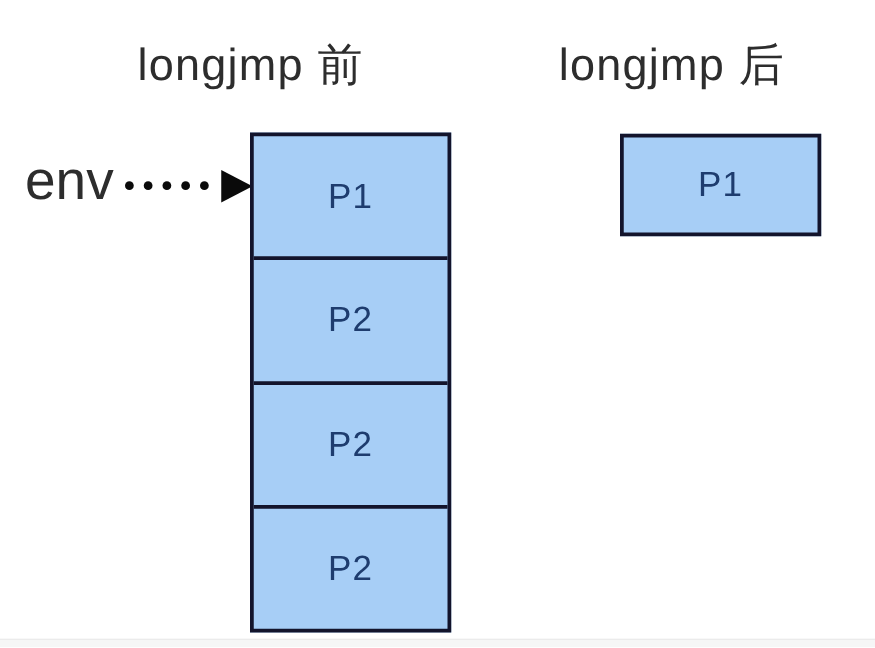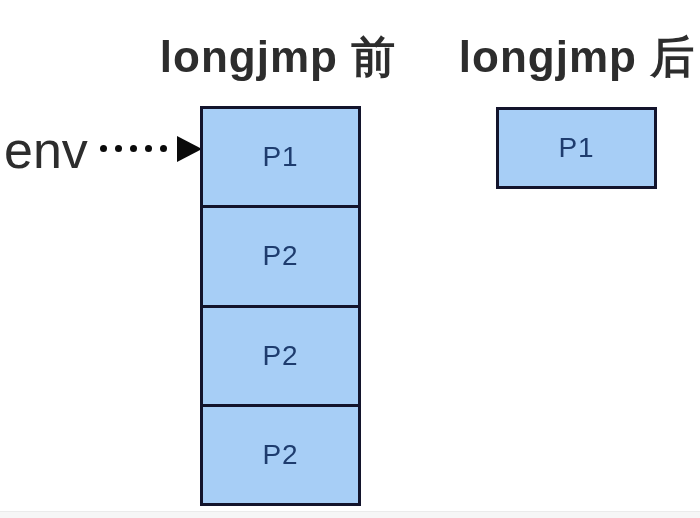--- a/index.html
+++ b/index.html
@@ -15,35 +15,35 @@
     position: relative;
     width: 700px;
     height: 518px;
     background: #ffffff;
     overflow: hidden;
     font-family: "Liberation Sans", "DejaVu Sans", sans-serif;
   }
   .col-title {
     position: absolute;
     top: 28px;
-    font-size: 44px;
-    font-weight: 700;
+    font-size: 36px;
+    font-weight: 400;
     letter-spacing: 1px;
     color: var(--title-text);
-    text-align: center;
+    text-align: left;
     white-space: nowrap;
   }
   .col-title.before { left: 110px; width: 336px; }
   .col-title.after  { left: 447px; width: 260px; }
 
   .env-label {
     position: absolute;
-    left: 4px;
+    left: 20px;
     top: 120px;
-    font-size: 52px;
+    font-size: 44px;
     font-weight: 300;
     color: var(--title-text);
   }
 
   .pointer-arrow {
     position: absolute;
     left: 100px;
     top: 141px;
     height: 15px;
     display: flex;

